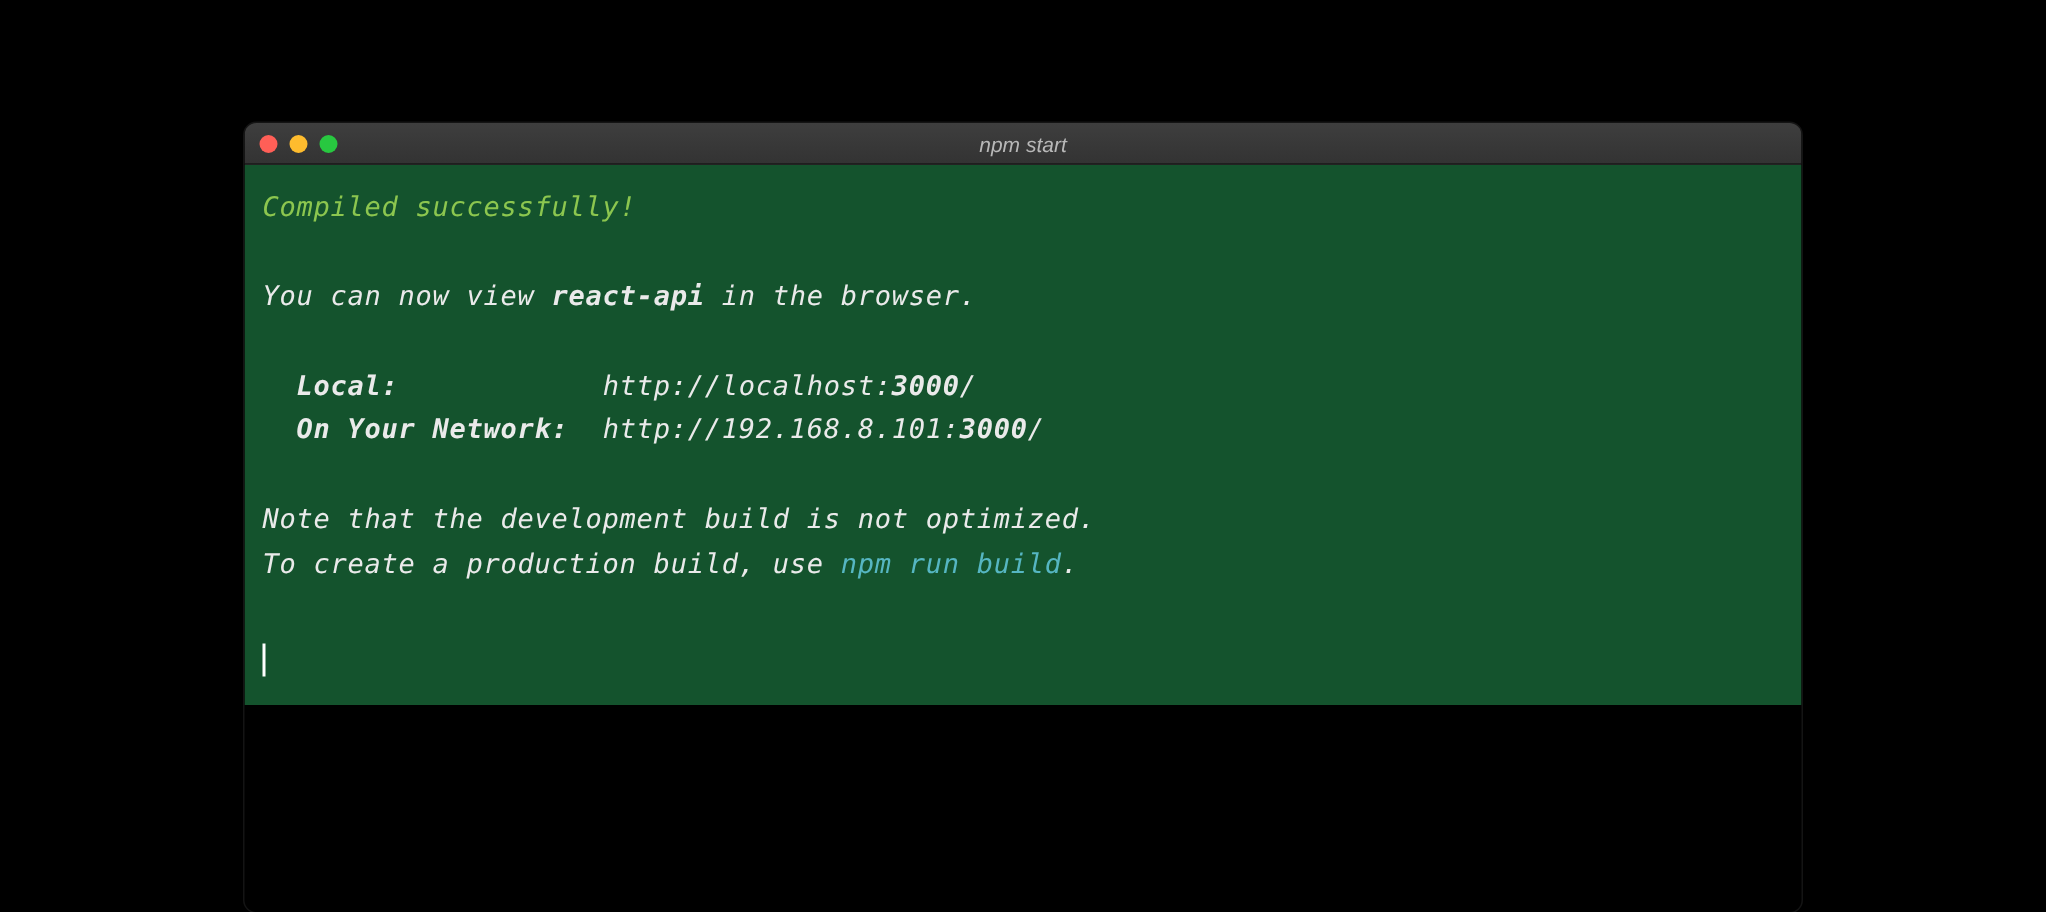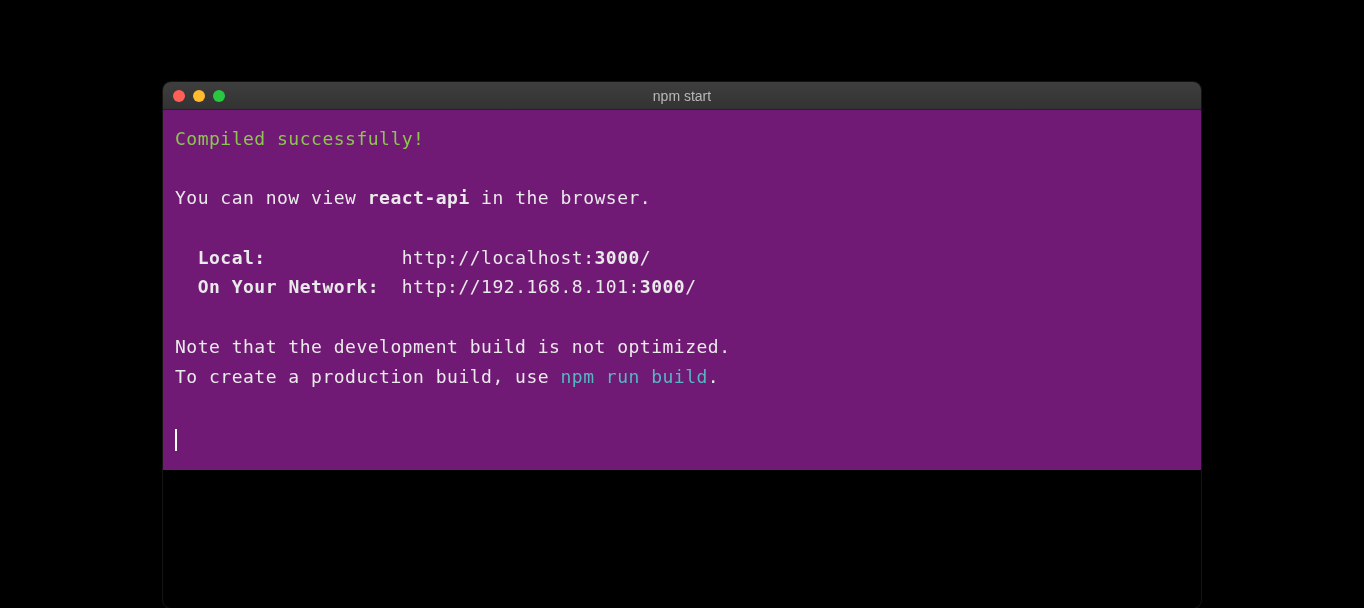--- a/index.html
+++ b/index.html
@@ -17,20 +17,21 @@
       justify-content: center;
       padding-top: 82px;
     }
     
     .terminal-window {
       width: 1038px;
       background: #000000;
       border-radius: 8px;
       overflow: hidden;
       box-shadow: 0 0 0 1px rgba(255,255,255,0.08);
+      font-style: italic;
     }
     
     .title-bar {
       height: 28px;
       background: linear-gradient(to bottom, #3e3e3e, #333333);
       display: flex;
       align-items: center;
       padding: 0 10px;
       position: relative;
       border-bottom: 1px solid #222;
@@ -56,21 +57,21 @@
       left: 0;
       right: 0;
       text-align: center;
       color: #b8b8b8;
       font-size: 14px;
       font-family: -apple-system, BlinkMacSystemFont, "Segoe UI", sans-serif;
       pointer-events: none;
     }
     
     .terminal-body {
-      background: #701a75;
+      background: #14532d;
       padding: 14px 12px;
       color: #eaeaea;
       font-size: 18px;
       line-height: 1.65;
       letter-spacing: 0.5px;
       white-space: pre;
       min-height: 340px;
     }
     
     .success-line {

